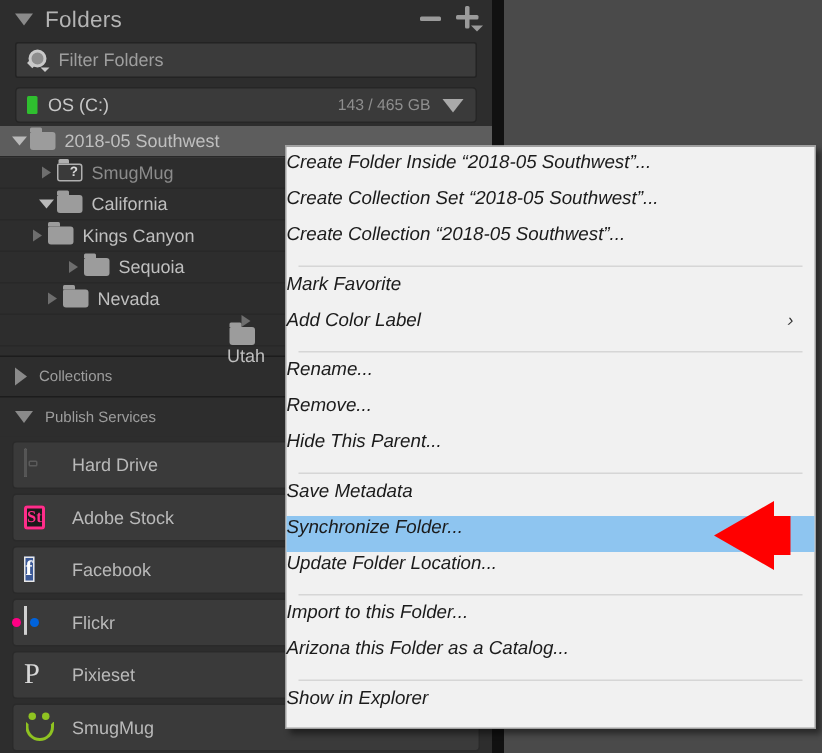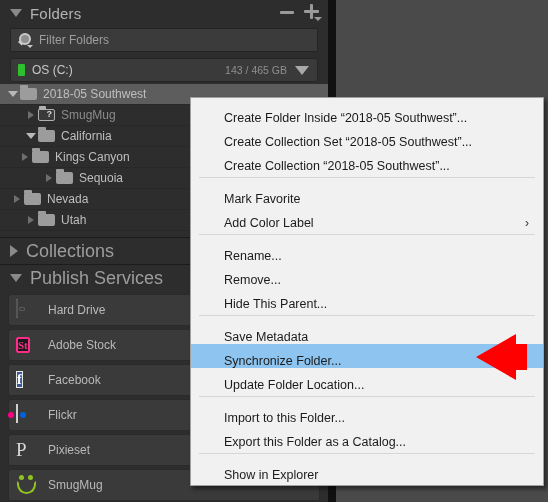--- a/index.html
+++ b/index.html
@@ -97,21 +97,21 @@
   .fold.missing:before{background:#b0b0b0;top:-4px;height:3px;width:7px;}
   .fold .qm{position:absolute;right:2px;top:-1px;color:#d8d8d8;font-size:9px;line-height:11px;font-weight:bold;}
   .fname{color:#bfbfbf;font-size:12px;white-space:nowrap;}
   .fname.dim{color:#8b8b8b;}
 
   
   .sec-header{
     height:26px;display:flex;align-items:center;background:#2d2d2d;
     border-top:1px solid #1c1c1c;
   }
-  .sec-title{color:#9d9d9d;font-size:18px;}
+  .sec-title{color:#9d9d9d;font-size:10px;}
   #publish-list{padding:3px 8px 0 8px;}
   .prow{
     height:30px;margin-bottom:3px;background:#3a3a3a;
     border:1px solid #2a2a2a;border-radius:3px;
     display:flex;align-items:center;
   }
   .picon{width:24px;height:20px;margin-left:7px;margin-right:8px;flex:0 0 auto;position:relative;}
   .plabel{color:#b9b9b9;font-size:12px;}
 
   
@@ -137,22 +137,22 @@
      border-top-color:transparent;border-radius:0 0 12px 12px;box-sizing:border-box;}
 
   
   #ctx{
     position:absolute;left:190px;top:97px;width:352px;
     background:#f1f1f1;border:1px solid #a0a0a0;
     box-shadow:3px 3px 4px rgba(0,0,0,.45);
     padding:3px 0 3px 0;z-index:20;
   }
   .mi{
-    height:24px;display:flex;align-items:flex-end;position:relative;
-    padding-left:33px;color:#1b1b1b;font-size:12.5px;white-space:nowrap;
+    height:24px;display:flex;align-items:flex-start;position:relative;
+    color:#1b1b1b;font-size:12.5px;white-space:nowrap;font-style:italic;
   }
   .mi.hl{background:#8ec5f0;}
   .mi .submark{position:absolute;right:14px;color:#333;font-size:12px;}
   .msep{height:1px;background:#d6d6d6;margin:4px 8px 4px 8px;}
 
   
   #arrow{
     position:absolute;left:476px;top:332px;width:58px;height:50px;z-index:40;
   }
 </style>
@@ -219,28 +219,28 @@
         <span class="fold"></span>
         <span class="fname">Kings Canyon</span>
       </div>
       <div class="frow" style="padding-left: 42px;">
         <span class="disc">
           <span class="disc-right"></span>
         </span>
         <span class="fold"></span>
         <span class="fname">Sequoia</span>
       </div>
-      <div class="frow" style="padding-left: 10px;">
+      <div class="frow" style="padding-left: 28px;">
         <span class="disc">
           <span class="disc-right"></span>
         </span>
         <span class="fold"></span>
         <span class="fname">Nevada</span>
       </div>
-      <div class="frow" style="padding-left: 24px;">
+      <div class="frow" style=" flex-direction: column;">
         <span class="disc">
           <span class="disc-right"></span>
         </span>
         <span class="fold"></span>
         <span class="fname">Utah</span>
       </div>
     </div>
 
   <div class="sec-header" style="margin-top:6px;">
     <span class="tri tri-right"></span>
@@ -318,21 +318,21 @@
       <span>Synchronize Folder...</span>
     </div>
     <div class="mi">
       <span>Update Folder Location...</span>
     </div>
     <div class="msep"></div>
     <div class="mi">
       <span>Import to this Folder...</span>
     </div>
     <div class="mi">
-      <span>Export this Folder as a Catalog...</span>
+      <span>Arizona this Folder as a Catalog...</span>
     </div>
     <div class="msep"></div>
     <div class="mi">
       <span>Show in Explorer</span>
     </div>
   </div>
 
 <svg id="arrow" viewBox="0 0 58 50">
   <polygon points="0,25 40,2 40,12 51,12 51,38 40,38 40,48" fill="#ff0000"></polygon>
 </svg>

